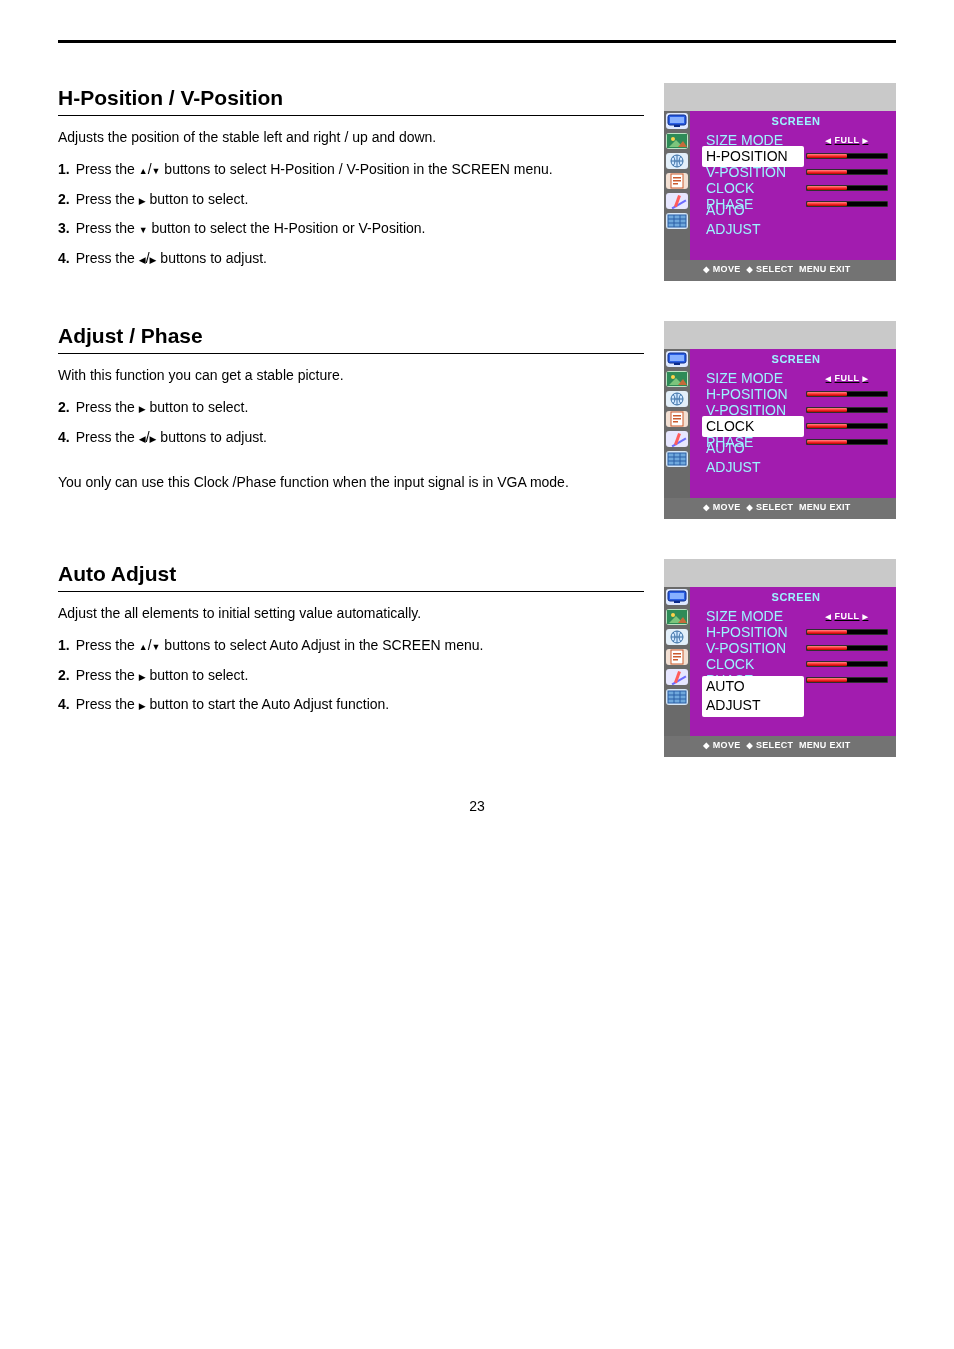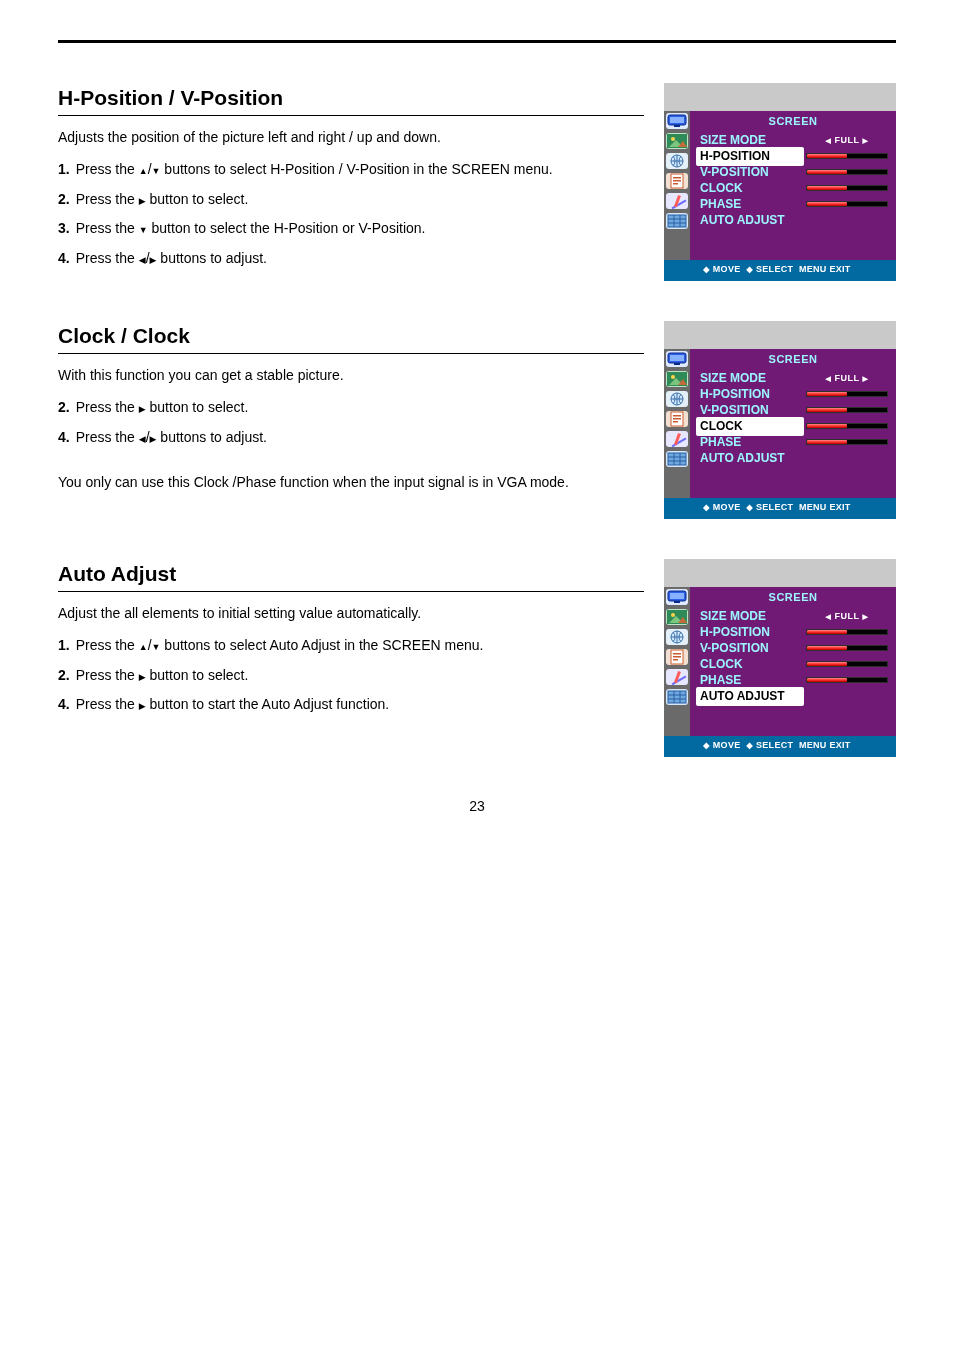--- a/index.html
+++ b/index.html
@@ -14,52 +14,52 @@
   .step .num { font-weight: bold; margin-right: 6px; }
   .tri-up::before { content: "\25B2"; font-size: 9px; }
   .tri-down::before { content: "\25BC"; font-size: 9px; }
   .tri-left::before { content: "\25C0"; font-size: 9px; }
   .tri-right::before { content: "\25B6"; font-size: 9px; }
   .page-num { text-align: center; font-size: 14px; }
 
   
   .osd { width: 232px; background: #b9b9b9; border-radius: 2px; font-family: Arial, sans-serif; }
   .osd .filler { height: 28px; background: #c9c9c9; }
-  .osd .body { display: flex; background: #701a75; }
+  .osd .body { display: flex; background: #a21caf; gap: 6px; }
   .osd .sidebar { width: 26px; background: #6a6a6a; display: flex; flex-direction: column; }
   .osd .icon { width: 26px; height: 18px; margin: 1px 0; display: flex; align-items: center; justify-content: center; }
   .osd .icon svg { width: 22px; height: 16px; }
   .osd .content { flex: 1; padding: 0 0 6px 0; }
   .osd .title { text-align: center; padding: 3px 0 3px 0; color: #9cf5ff; font-weight: bold; font-size: 11px; letter-spacing: 0.5px; }
   .osd .row { display: flex; align-items: center; height: 16px; padding: 0 6px; }
-  .osd .row .lbl { flex: 1; font-size: 12px; font-weight: bold; color: #9cf5ff; padding: 1px 4px; border-radius: 2px; }
+  .osd .row .lbl { flex: 1; font-size: 14px; font-weight: normal; color: #9cf5ff; padding: 1px 4px; border-radius: 2px; }
   .osd .row .lbl.selected { background: #fff; color: #000; }
-  .osd .row .val { width: 86px; display: flex; align-items: flex-start; justify-content: center; }
+  .osd .row .val { width: 86px; display: flex; align-items: flex-start; justify-content: center; text-decoration: underline; }
   .osd .slider { width: 82px; height: 8px; position: relative; }
   .osd .slider .track { position: absolute; left: 0; right: 0; top: 1px; height: 6px; border: 1px solid #2f2f2f; background: #000; border-radius: 1px; }
   .osd .slider .fill { position: absolute; left: 1px; top: 2px; height: 4px; background: linear-gradient(#ff8a8a,#ff2e2e,#b80000); border-radius: 1px; }
   .osd .fulltxt { color: #fff; font-size: 9px; font-weight: bold; letter-spacing: 0.5px; }
   .osd .arrow-l::before { content:"\25C0"; color:#fff; font-size:7px; margin-right:3px; }
   .osd .arrow-r::after  { content:"\25B6"; color:#fff; font-size:7px; margin-left:3px; }
   .osd .spacer { height: 26px; }
-  .osd .footer { text-align: center; padding: 3px 12px 5px 0; color: #fff; font-size: 9px; font-weight: bold; letter-spacing: 0.3px; background:#0369a1;}
+  .osd .footer { text-align: center; padding: 3px 12px 5px 0; color: #fff; font-size: 9px; font-weight: bold; letter-spacing: 0.3px; background:#737373;}
   .osd .footer .diamond::before { content:"\25C6"; margin: 0 3px 0 6px; font-size:8px; }
 
   
   .ibg { border-radius: 3px; width:22px; height:16px; }
 </style>
 </head>
 <body>
 
 <div class="top-rule"></div>
 
 <div class="sec">
   <div class="text">
     <h2>H-Position / V-Position</h2>
-    <p class="para">Adjusts the position of the picture left and right / up and down.</p>
+    <p class="para">Adjusts the position of the stable left and right / up and down.</p>
     <div class="step"><span class="num">1.</span><span>Press the <span class="tri-up"></span>/<span class="tri-down"></span> buttons to select H-Position / V-Position in the SCREEN menu.</span></div>
     <div class="step"><span class="num">2.</span><span>Press the <span class="tri-right"></span> button to select.</span></div>
     <div class="step"><span class="num">3.</span><span>Press the <span class="tri-down"></span> button to select the H-Position or V-Position.</span></div>
     <div class="step"><span class="num">4.</span><span>Press the <span class="tri-left"></span>/<span class="tri-right"></span> buttons to adjust.</span></div>
   </div>
   <div class="figure">
       <div class="osd">
         <div class="filler"></div>
         <div class="body">
           <div class="sidebar">
@@ -168,21 +168,21 @@
             <div class="spacer"></div>
           </div>
         </div>
         <div class="footer"><span class="diamond"></span><span>MOVE</span><span class="diamond"></span><span>SELECT</span>&nbsp;&nbsp;<span>MENU EXIT</span></div>
       </div>
     </div>
 </div>
 
 <div class="sec">
   <div class="text">
-    <h2>Clock / Clock</h2>
+    <h2>Adjust / Phase</h2>
     <p class="para">With this function you can get a stable picture.</p>
     <div class="step"><span class="num">2.</span><span>Press the <span class="tri-right"></span> button to select.</span></div>
     <div class="step"><span class="num">4.</span><span>Press the <span class="tri-left"></span>/<span class="tri-right"></span> buttons to adjust.</span></div>
     <p class="para" style="margin-top:26px;">You only can use this Clock /Phase function when the input signal is in VGA mode.</p>
   </div>
   <div class="figure">
       <div class="osd">
         <div class="filler"></div>
         <div class="body">
           <div class="sidebar">

